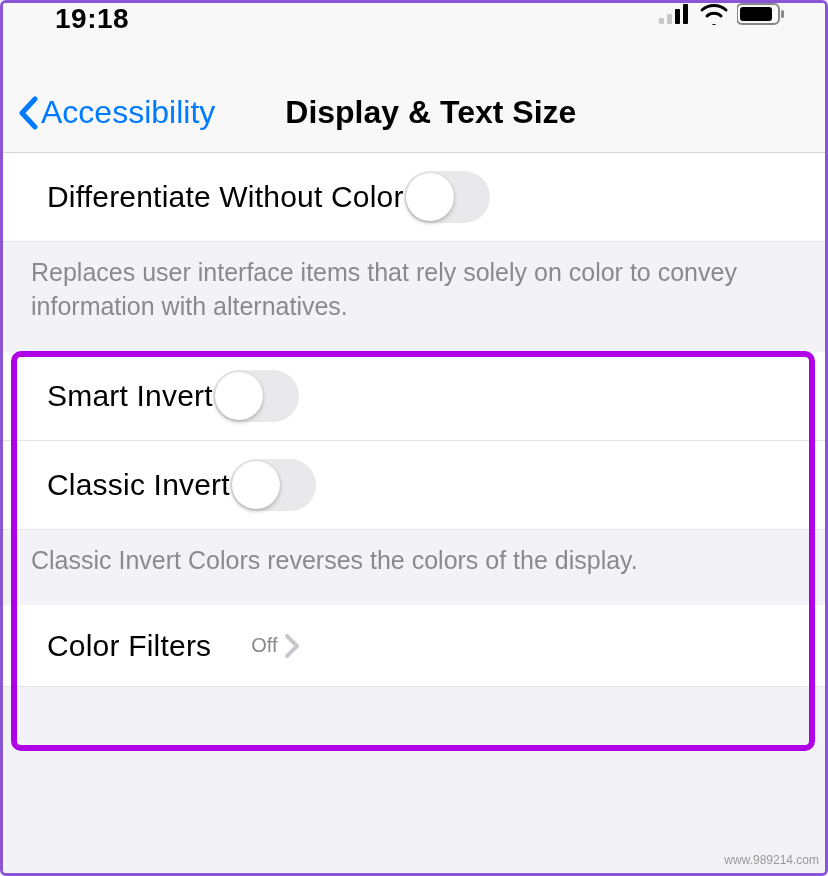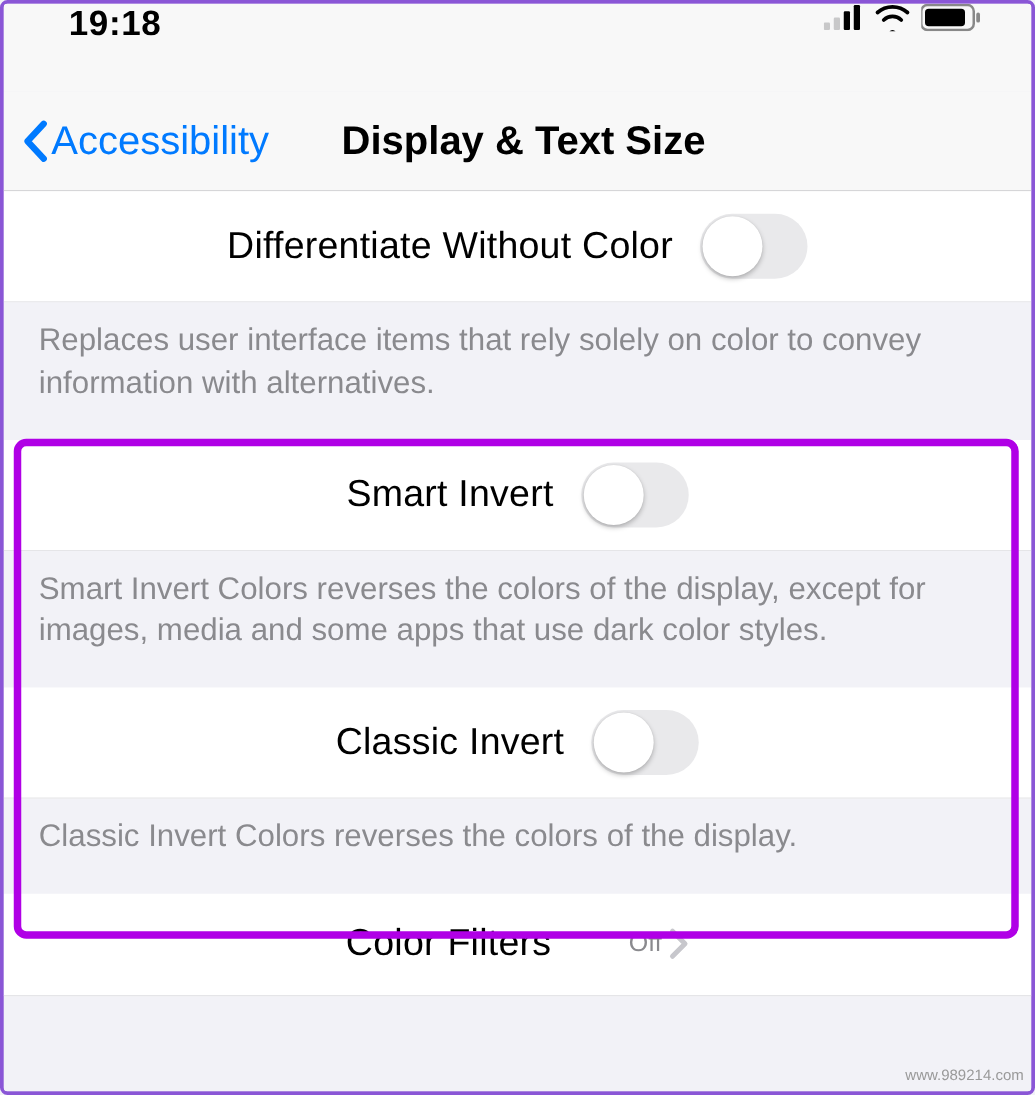--- a/index.html
+++ b/index.html
@@ -52,32 +52,31 @@
     align-items: center;
     color: #007aff;
     font-size: 32px;
     font-weight: 400;
   }
   .back-chevron { margin-right: 2px; }
   .nav-title {
     font-size: 32px;
     font-weight: 600;
     color: #000;
-    margin-left: 10px;
+    margin-left: 22px;
   }
   .section { }
   .row {
     display: flex;
     align-items: center;
-    justify-content: center;
+    justify-content: flex-start;
     background: #fff;
-    padding: 18px 20px;
+    padding: 18px 44px;
     border-bottom: 1px solid #e5e5e8;
     min-height: 82px;
-    gap: 22px;
   }
   .row-label {
     font-size: 30px;
     font-weight: 400;
     color: #000;
     letter-spacing: 0.2px;
   }
   .row-value {
     font-size: 20px;
     color: #8a8a8e;
@@ -179,21 +178,20 @@
     <div class="footer-note">Replaces user interface items that rely solely on color to convey information with alternatives.</div>
   </div>
 
   <div class="section">
     <div class="row">
       <div class="row-label">Smart Invert</div>
       <div class="toggle">
           <div class="knob"></div>
         </div>
     </div>
-    <div class="footer-note">Smart Invert Colors reverses the colors of the display, except for images, media and some apps that use dark color styles.</div>
   </div>
 
   <div class="section">
     <div class="row">
       <div class="row-label">Classic Invert</div>
       <div class="toggle">
           <div class="knob"></div>
         </div>
     </div>
     <div class="footer-note">Classic Invert Colors reverses the colors of the display.</div>

